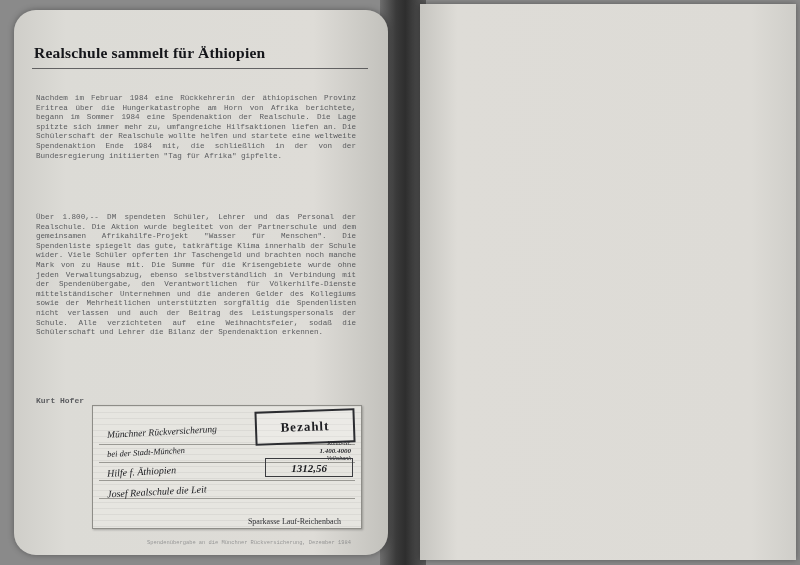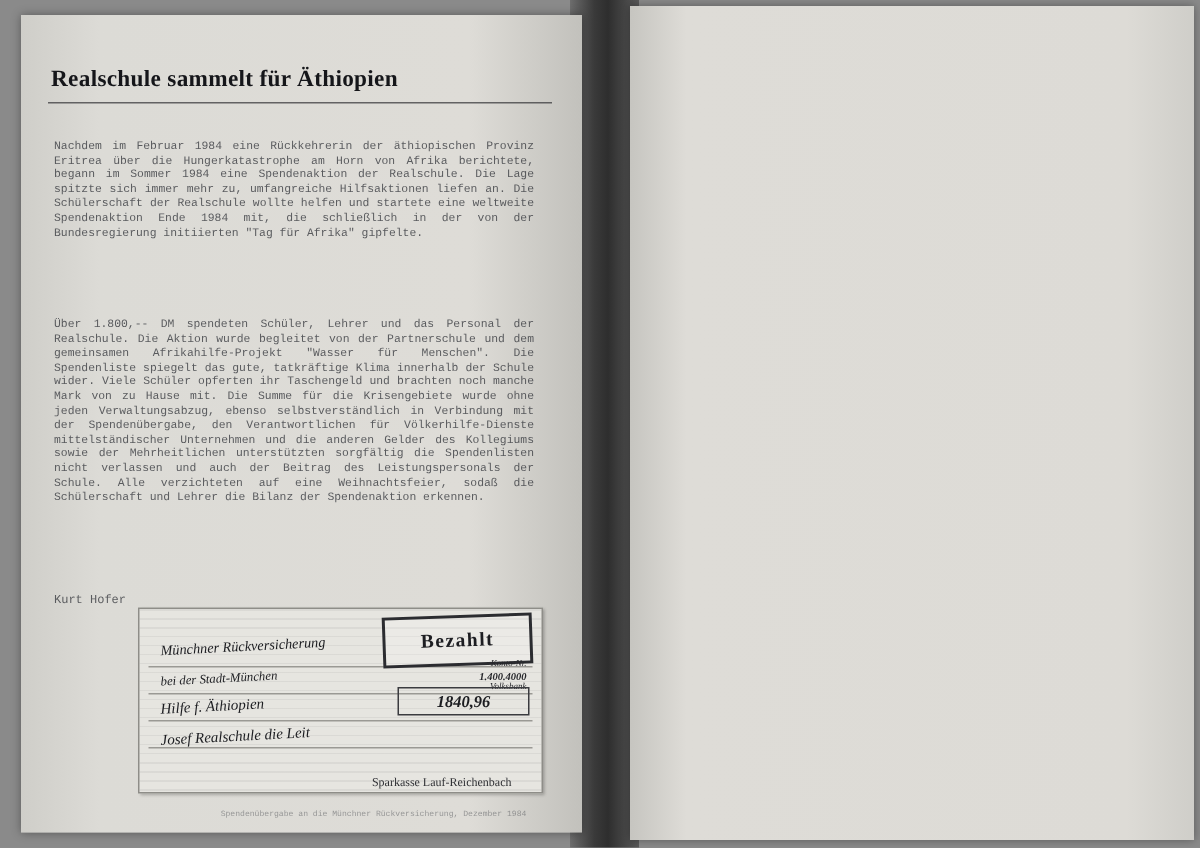--- a/index.html
+++ b/index.html
@@ -18,20 +18,21 @@
     background:linear-gradient(to right,#6d6d6d 0%,#3a3a3a 35%,#2e2e2e 55%,#5a5a5a 100%);
   }
   .leaf{
     position:absolute;
     background:#d9d8d4;
     box-shadow:0 0 6px rgba(0,0,0,.35);
   }
   .leaf-left{
     left:14px;top:10px;width:374px;height:545px;
     background:linear-gradient(to right,#cfcec9 0%,#dcdbd6 14%,#dedcd7 80%,#c2c1bc 100%);
+    border-radius:22px;
   }
   .leaf-right{
     left:420px;top:4px;width:376px;height:556px;
     background:linear-gradient(to right,#c6c5c0 0%,#dedcd7 10%,#dddbd6 88%,#cfcec9 100%);
   }
 
   
   .headline{
     position:absolute;left:20px;top:34px;width:330px;
     font-family:"Liberation Serif", serif;
@@ -48,21 +49,21 @@
     color:#3d3f44;
     text-align:justify;
     opacity:.82;
     filter:blur(.35px);
   }
   .p1{top:84px;}
   .p2{top:203px;}
   .sig{
     position:absolute;left:22px;top:386px;
     font-family:"Liberation Mono", monospace;
-    font-size:8px;color:#3b3d42;opacity:.8;
+    font-size:8px;color:#3b3d42;opacity:.8;font-weight:bold;
   }
 
   
   .cheque{
     position:absolute;left:78px;top:395px;width:268px;height:122px;
     background:#e6e5e0;
     border:1px solid #8e8d88;
     box-shadow:1px 1px 2px rgba(0,0,0,.25);
     overflow:hidden;
   }
@@ -145,21 +146,21 @@
       <div class="chq-txt" style="right:10px;top:34px;font-size:6px;">Konto-Nr.</div>
       <div class="chq-txt" style="right:10px;top:41px;font-size:7px;font-weight:bold;">1.400.4000</div>
       <div class="chq-txt" style="right:10px;top:49px;font-size:6px;">Volksbank</div>
 
       <div class="chq-txt hand" style="left:14px;top:21px;font-size:9.5px;">Münchner Rückversicherung</div>
       <div class="chq-txt hand" style="left:14px;top:41px;font-size:8.5px;">bei der Stadt-München</div>
       <div class="chq-txt hand" style="left:14px;top:60px;font-size:10px;">Hilfe f. Äthiopien</div>
       <div class="chq-txt hand" style="left:14px;top:80px;font-size:10px;">Josef Realschule die Leit</div>
 
       <div class="amount-box">
-        <span>1840,96</span>
+        <span>1312,56</span>
       </div>
 
       <div class="bankname">Sparkasse Lauf-Reichenbach</div>
     </div>
 
     <div class="small-caption">Spendenübergabe an die Münchner Rückversicherung, Dezember 1984</div>
   </div>
 
   <div class="leaf leaf-right">
 

